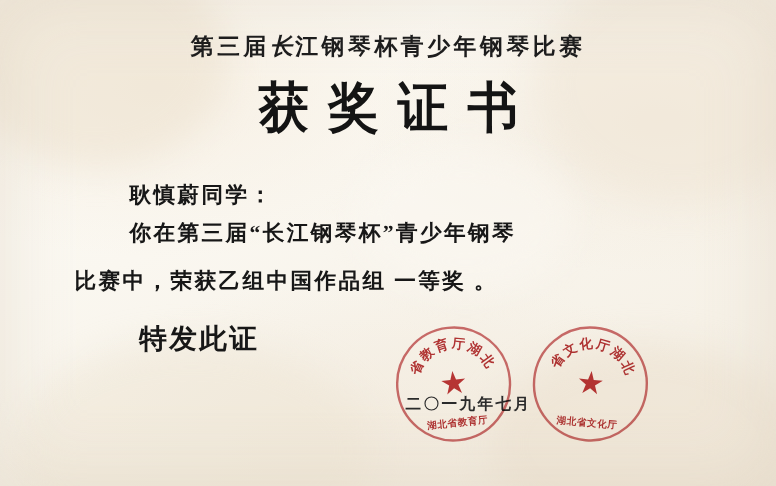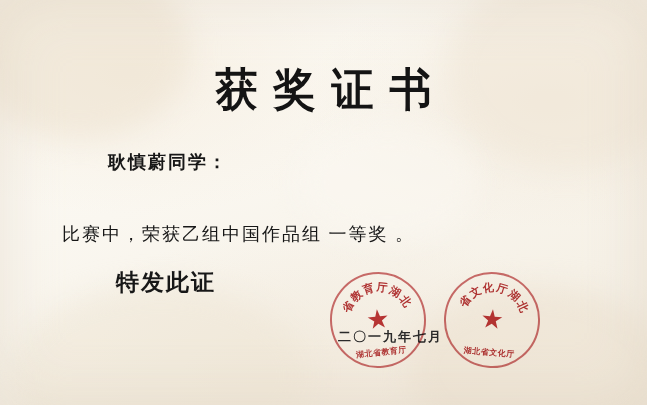--- a/index.html
+++ b/index.html
@@ -101,21 +101,21 @@
     font-weight: 700;
   }
   .body-p2 {
     position: absolute;
     top: 222px;
     left: 62px;
     right: 50px;
     font-size: 18px;
     letter-spacing: 2px;
     color: #171717;
-    font-weight: 400;
+    font-weight: 700;
   }
   .body-p3 {
     position: absolute;
     top: 267px;
     left: 116px;
     font-size: 23px;
     letter-spacing: 2px;
     color: #171717;
     font-weight: 700;
   }
@@ -193,25 +193,29 @@
 
 <div id="certificate">
 
   <div class="blotch b1"></div>
   <div class="blotch b2"></div>
   <div class="blotch b3"></div>
   <div class="blotch b4"></div>
   <div class="blotch b5"></div>
   <div class="edge-shade"></div>
 
+  <div class="title-line">
+    <span>第三届</span><span class="brand">长</span><span>江钢琴杯青少年钢琴比赛</span>
+  </div>
 
   <div class="main-title">获奖证书</div>
 
   <div class="recipient">耿慎蔚同学：</div>
 
+  <div class="body-p1">你在第三届“长江钢琴杯”青少年钢琴</div>
   <div class="body-p2">比赛中，荣获乙组中国作品组 一等奖 。</div>
   <div class="body-p3">特发此证</div>
 
   <div class="date-line">二〇一九年七月</div>
 
   <div class="stamp stamp-left">
     <div class="ring-text" id="ring-0">
         <span style="transform: translate(-28.6px, -16.5px) rotate(-60deg);">省</span>
         <span style="transform: translate(-19.4px, -26.7px) rotate(-36deg);">教</span>
         <span style="transform: translate(-6.9px, -32.3px) rotate(-12deg);">育</span>

